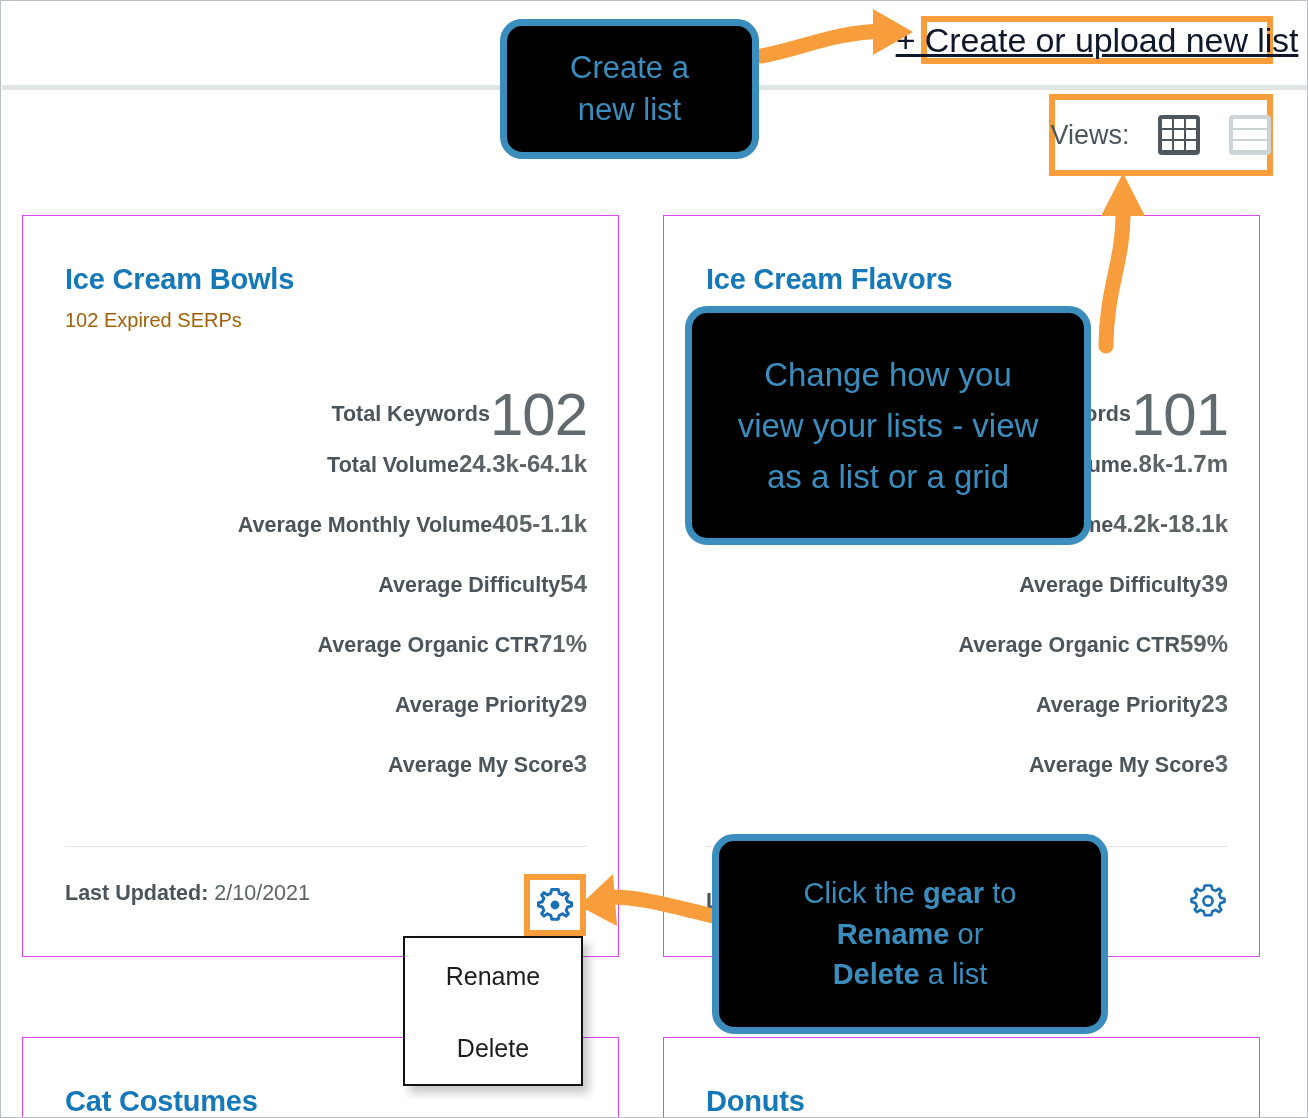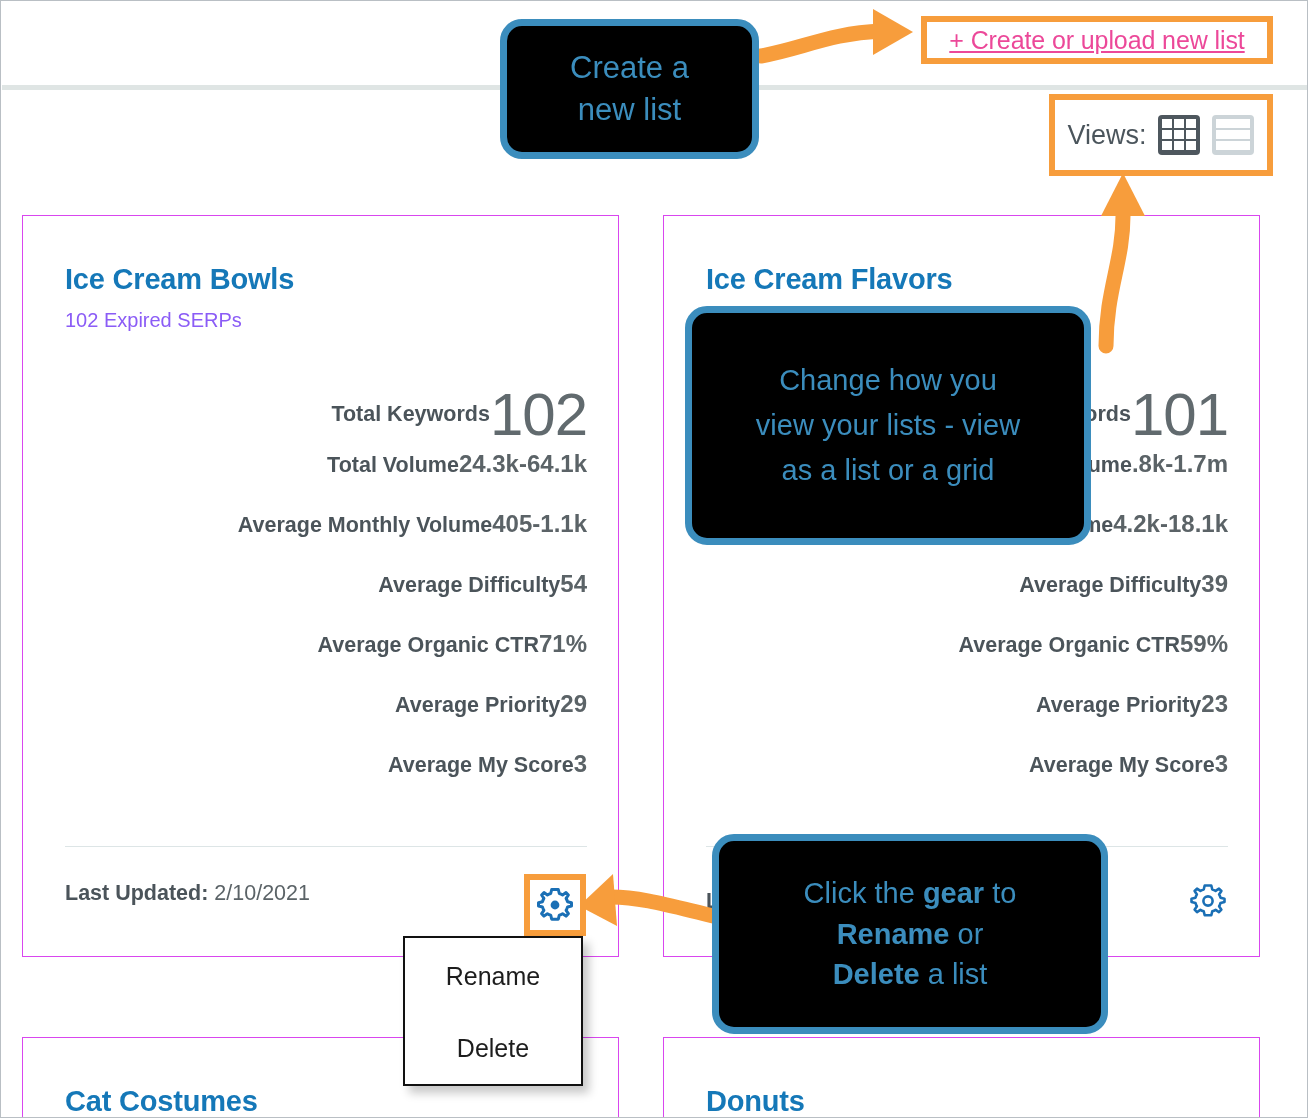--- a/index.html
+++ b/index.html
@@ -24,30 +24,30 @@
   }
   
   .create-box{
     position:absolute;left:920px;top:15px;width:352px;height:48px;
     box-sizing:border-box;
     border:6px solid #f79d3c;
     background:#ffffff;
     display:flex;align-items:center;justify-content:center;
   }
   .create-link{
-    color:#ec4899;font-size:25px;font-weight:400;white-space:nowrap;
+    color:#0f172a;font-size:34px;font-weight:400;white-space:nowrap;
     letter-spacing:-0.1px;
   }
   
   .views-box{
     position:absolute;left:1048px;top:93px;width:224px;height:82px;
     box-sizing:border-box;
     border:6px solid #f79d3c;
     background:#ffffff;
-    display:flex;align-items:center;justify-content:center;gap:10px;
+    display:flex;align-items:center;justify-content:center;gap:27px;
   }
   .views-label{color:#4b555c;font-size:27px;}
   .grid-icon{width:44px;height:42px;display:block;}
   .list-icon{width:44px;height:42px;display:block;}
 
   
   .card{
     position:absolute;box-sizing:border-box;
     border:1px solid #d946ef;background:#fff;
   }
@@ -55,21 +55,21 @@
   #card-2{left:662px;top:214px;width:597px;height:742px;}
   #card-3{left:21px;top:1036px;width:597px;height:200px;}
   #card-4{left:662px;top:1036px;width:597px;height:200px;}
 
   .card-title{
     position:absolute;left:42px;top:47px;
     color:#1578b8;font-size:29px;font-weight:bold;letter-spacing:-0.2px;
   }
   .card-sub{
     position:absolute;left:42px;top:93px;
-    color:#8b5cf6;font-size:20px;
+    color:#a16207;font-size:20px;
   }
   .rows{position:absolute;left:42px;top:162px;width:522px;}
   .row{
     display:flex;align-items:baseline;justify-content:flex-end;
     height:60px;
   }
   .row-label{color:#4b545a;font-size:21.5px;font-weight:bold;}
   .row-value{color:#5b6367;font-size:24px;font-weight:bold;}
   .row.big{height:72px;align-items:center;}
   .row.big .row-value{font-size:60px;font-weight:300;color:#616a6e;letter-spacing:-1px;}
@@ -113,21 +113,21 @@
     border:7px solid #3b8dbd;
     border-radius:22px;
     color:#3b8dbd;
     display:flex;align-items:center;justify-content:center;
     text-align:center;
     z-index:25;
   }
   #callout-create{left:499px;top:18px;width:259px;height:140px;
     font-size:31px;line-height:1.35;}
   #callout-views{left:684px;top:305px;width:406px;height:239px;
-    font-size:29px;line-height:1.55;}
+    font-size:33px;line-height:1.55;}
   #callout-gear{left:711px;top:833px;width:396px;height:200px;
     font-size:29px;line-height:1.4;}
   .callout b{font-weight:bold;}
 
   
   #arrows{position:absolute;left:0;top:0;width:1308px;height:1118px;
     pointer-events:none;z-index:20;}
 </style>
 </head>
 <body>

